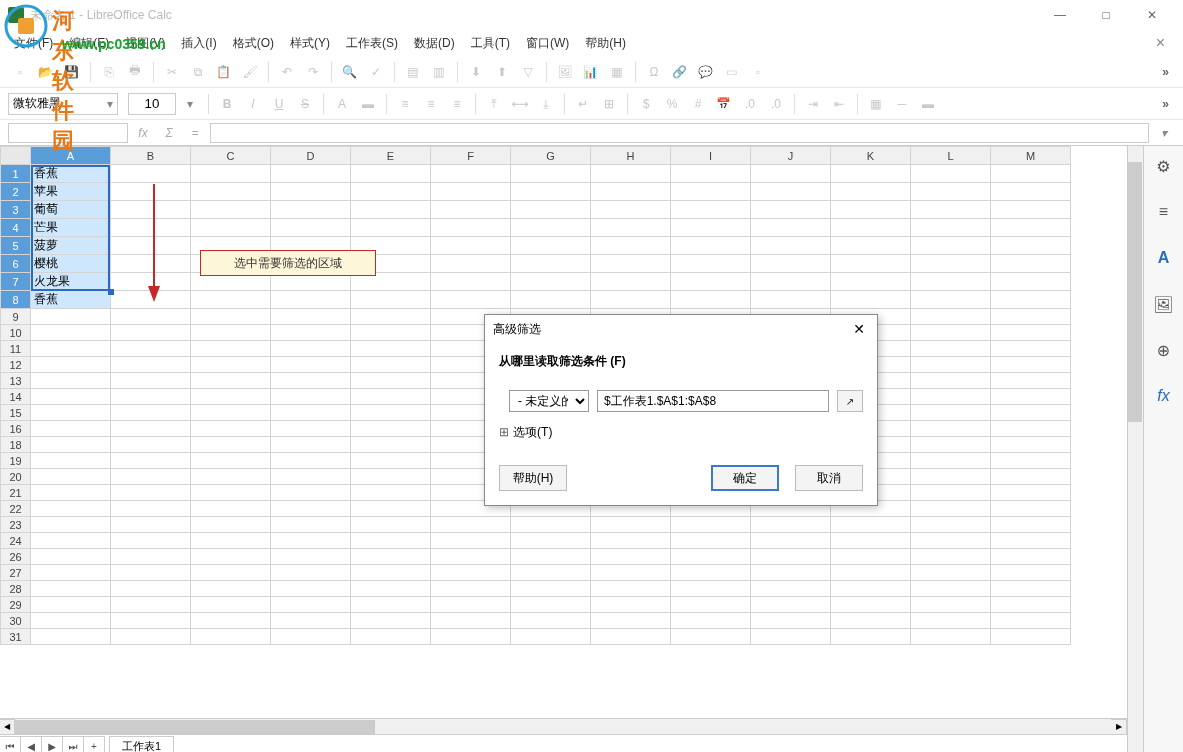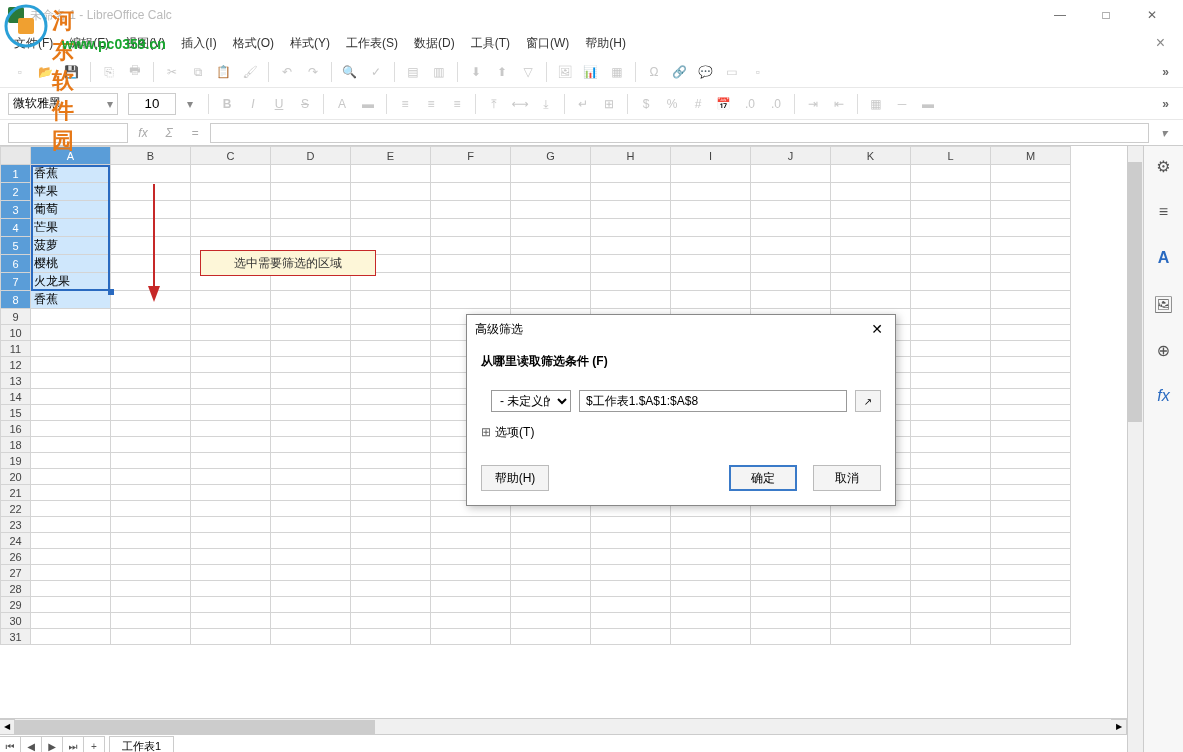--- a/index.html
+++ b/index.html
@@ -43,21 +43,21 @@
 .navbtns { display: flex; }
 .navbtn { width: 22px; height: 22px; border: 1px solid #ccc; display: flex; align-items: center; justify-content: center; cursor: pointer; font-size: 10px; color: #555; margin-left: -1px; }
 .sheettab { border: 1px solid #ccc; border-bottom: 2px solid #3a7ac8; padding: 2px 12px; background: #fff; margin-left: 4px; cursor: pointer; font-size: 11px; }
 .hscroll { height: 16px; background: #f0f0f0; display: flex; align-items: center; border-top: 1px solid #ccc; }
 .hscroll .track { flex: 1; height: 14px; background: #f0f0f0; position: relative; }
 .hscroll .thumb { position: absolute; left: 0; width: 360px; height: 14px; background: #ccc; }
 .scrollbtn { width: 16px; height: 16px; display: flex; align-items: center; justify-content: center; border: 1px solid #ccc; cursor: pointer; font-size: 8px; margin-left: -1px; }
 .vscroll { width: 16px; background: #f0f0f0; border-left: 1px solid #ccc; position: relative; }
 .vscroll .thumb { position: absolute; top: 16px; width: 14px; height: 260px; background: #ccc; }
 
-.dialog { position: absolute; left: 466px; top: 314px; width: 430px; background: #fff; border: 1px solid #888; box-shadow: 2px 2px 8px rgba(0,0,0,0.25); }
+.dialog { position: absolute; left: 484px; top: 314px; width: 394px; background: #fff; border: 1px solid #888; box-shadow: 2px 2px 8px rgba(0,0,0,0.25); }
 .dlgtitle { height: 28px; display: flex; align-items: center; padding: 0 8px; font-size: 12px; }
 .dlgtitle .t { flex: 1; }
 .dlgtitle .x { width: 20px; height: 20px; display: flex; align-items: center; justify-content: center; cursor: pointer; font-size: 14px; }
 .dlgbody { padding: 10px 14px 4px; }
 .dlglabel { font-size: 12px; font-weight: bold; margin-bottom: 20px; }
 .dlgrow { display: flex; gap: 8px; margin-bottom: 12px; align-items: center; margin-left: 10px; }
 .dlgselect { border: 1px solid #999; height: 22px; padding: 2px 4px; font-size: 12px; width: 80px; background: #fff; }
 .dlginput { border: 1px solid #999; height: 22px; padding: 2px 6px; font-size: 12px; flex: 1; }
 .dlgshrink { width: 26px; height: 22px; border: 1px solid #bbb; background: #f4f4f4; display: flex; align-items: center; justify-content: center; cursor: pointer; font-size: 10px; }
 .dlgoptions { font-size: 12px; margin: 6px 0 12px 0; cursor: pointer; }

